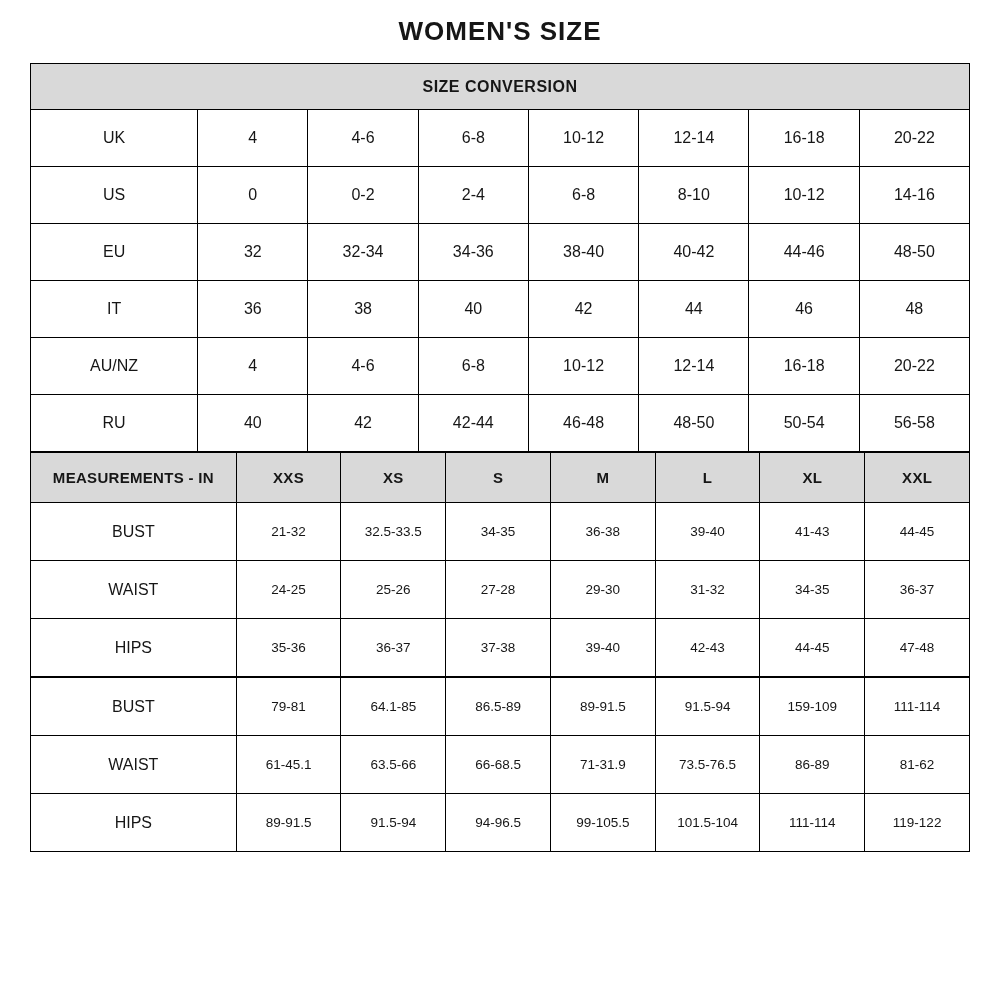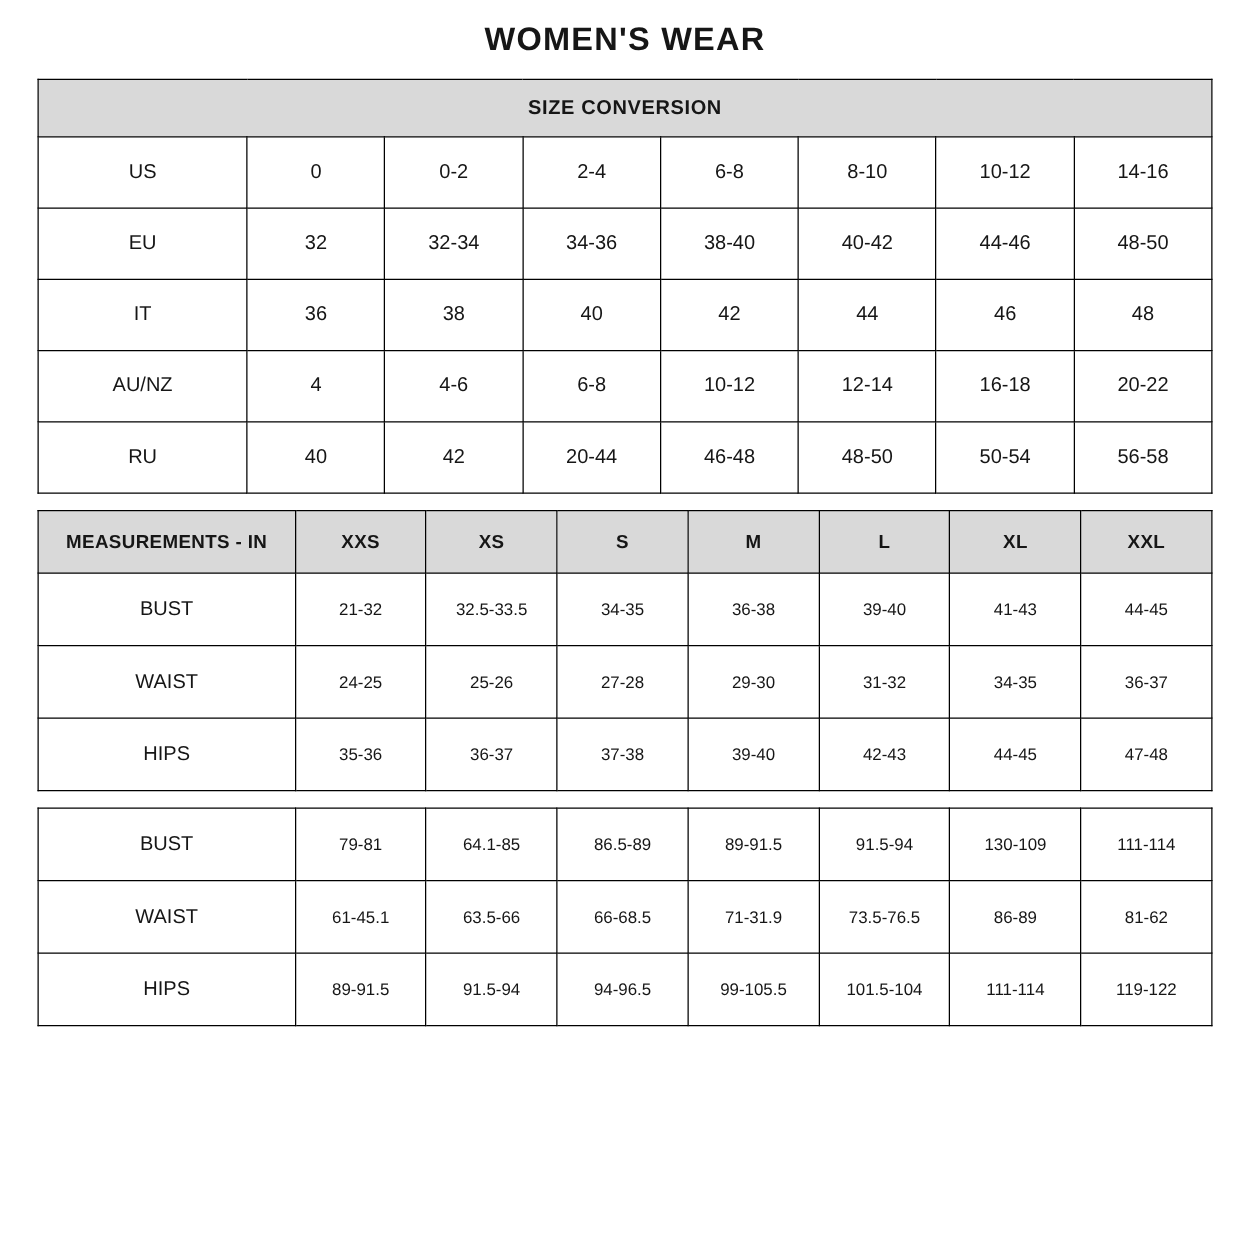--- a/index.html
+++ b/index.html
@@ -38,47 +38,57 @@
   .t1 col.c0 { width: 17.8%; }
   .t1 td { height: 56px; font-size: 16px; }
   .t1 tr.title-row td {
     height: 45px;
     background: #d9d9d9;
     font-weight: bold;
     font-size: 16px;
     letter-spacing: 0.5px;
   }
   
-  .t2, .t3 { margin-top: 13px; }
+  .t2, .t3 { }
   .t2 col.c0, .t3 col.c0 { width: 21.9%; }
   .t2 td, .t3 td { height: 57px; font-size: 13.5px; }
   .t2 td.lbl, .t3 td.lbl { font-size: 16px; }
   .t2 tr.head-row td, .t3 tr.head-row td {
     height: 49px;
     background: #d9d9d9;
     font-weight: bold;
     font-size: 15px;
     letter-spacing: 0.3px;
   }
 </style>
 </head>
 <body>
 
-<div class="page-title">WOMEN'S WEAR</div>
+<div class="page-title">WOMEN'S SIZE</div>
 
 <table class="t1">
   <colgroup>
       <col class="c0">
       <col span="7">
     </colgroup>
   <tbody>
   <tr class="title-row">
     <td colspan="8">SIZE CONVERSION</td>
   </tr>
   <tr>
+    <td>UK</td>
+    <td>4</td>
+    <td>4-6</td>
+    <td>6-8</td>
+    <td>10-12</td>
+    <td>12-14</td>
+    <td>16-18</td>
+    <td>20-22</td>
+  </tr>
+  <tr>
     <td>US</td>
     <td>0</td>
     <td>0-2</td>
     <td>2-4</td>
     <td>6-8</td>
     <td>8-10</td>
     <td>10-12</td>
     <td>14-16</td>
   </tr>
   <tr>
@@ -108,21 +118,21 @@
     <td>6-8</td>
     <td>10-12</td>
     <td>12-14</td>
     <td>16-18</td>
     <td>20-22</td>
   </tr>
   <tr>
     <td>RU</td>
     <td>40</td>
     <td>42</td>
-    <td>20-44</td>
+    <td>42-44</td>
     <td>46-48</td>
     <td>48-50</td>
     <td>50-54</td>
     <td>56-58</td>
   </tr>
   </tbody>
 </table>
 
 <table class="t2">
   <colgroup>
@@ -179,21 +189,21 @@
       <col span="7">
     </colgroup>
   <tbody>
   <tr>
     <td class="lbl">BUST</td>
     <td>79-81</td>
     <td>64.1-85</td>
     <td>86.5-89</td>
     <td>89-91.5</td>
     <td>91.5-94</td>
-    <td>130-109</td>
+    <td>159-109</td>
     <td>111-114</td>
   </tr>
   <tr>
     <td class="lbl">WAIST</td>
     <td>61-45.1</td>
     <td>63.5-66</td>
     <td>66-68.5</td>
     <td>71-31.9</td>
     <td>73.5-76.5</td>
     <td>86-89</td>

